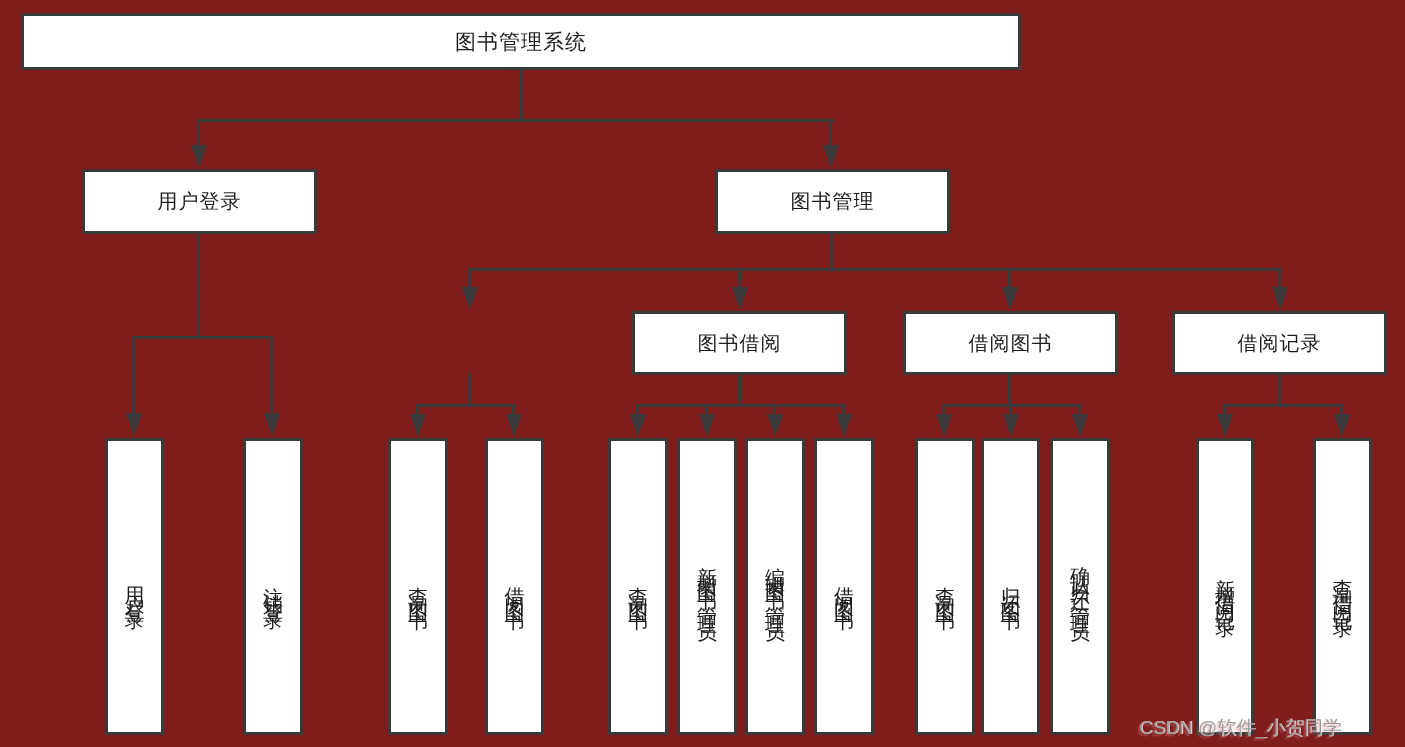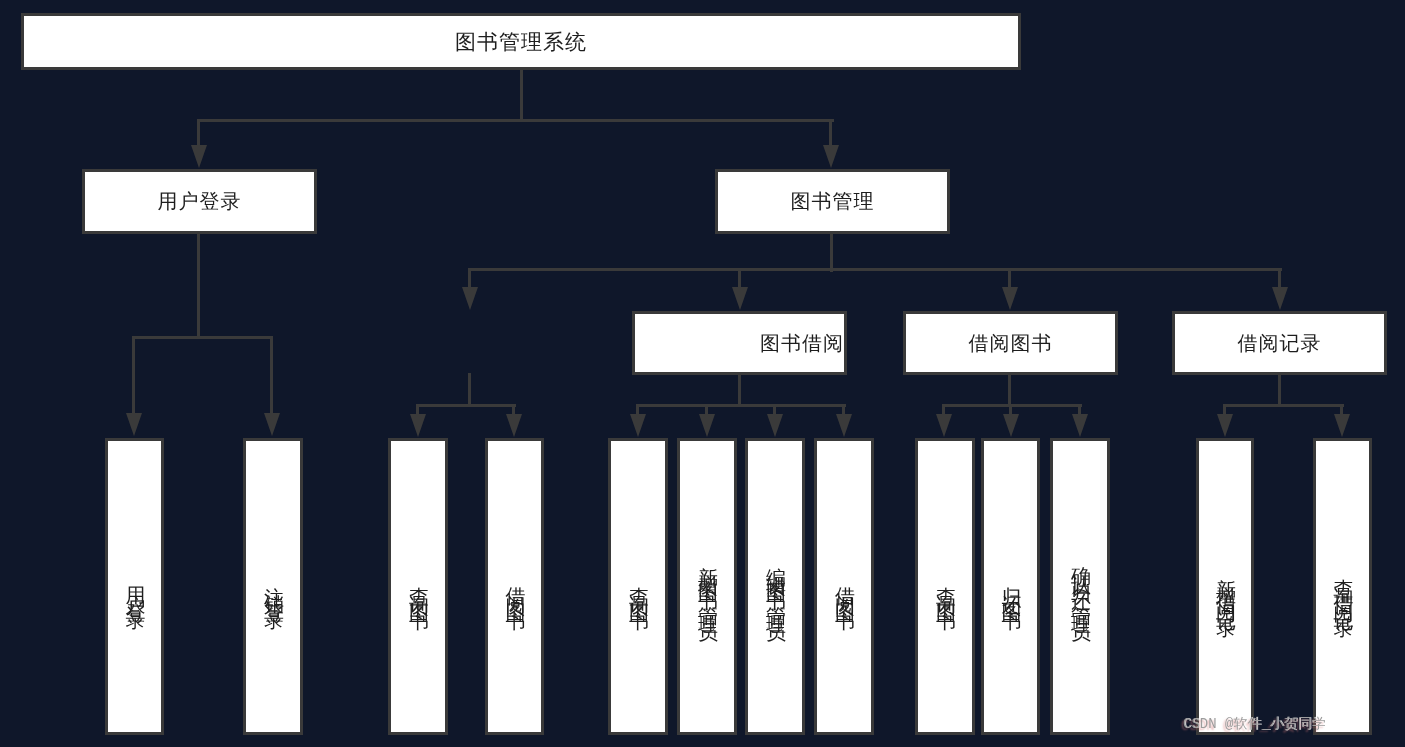--- a/index.html
+++ b/index.html
@@ -1,40 +1,40 @@
 <!DOCTYPE html>
 <html><head>
 <meta charset="utf-8">
 <style>
   html,body{margin:0;padding:0;background:#ffffff;}
   #canvas{
-    position:relative;width:1405px;height:747px;background:#0f172a;overflow:hidden;
-    font-family:Liberation Mono, monospace;color:#1e1e1e;
+    position:relative;width:1405px;height:747px;background:#7f1d1d;overflow:hidden;
+    font-family:Liberation Sans, sans-serif;color:#1e1e1e;
   }
   .node{
     position:absolute;box-sizing:border-box;background:#ffffff;
     border:3px solid #3a3a3a;display:flex;align-items:center;justify-content:center;
   }
   .node .lbl{font-size:20px;letter-spacing:1px;color:#1e1e1e;white-space:nowrap;}
   .root .lbl{font-size:21px;}
   .leaf{top:438px;height:297px;}
   .vtext{
     writing-mode:vertical-rl;text-orientation:mixed;
     font-size:20px;line-height:1.05;letter-spacing:8px;color:#1e1e1e;
   }
   .vline{position:absolute;width:3px;background:#3a3a3a;}
   .hline{position:absolute;height:3px;background:#3a3a3a;}
   .arrow{
     position:absolute;width:0;height:0;
     border-left:8px solid transparent;border-right:8px solid transparent;
     border-top:23px solid #3a3a3a;
   }
   .watermark{
-    position:absolute;left:1183px;top:715px;z-index:10;
-    font-size:14px;color:#9c9c9c;white-space:nowrap;
+    position:absolute;left:1139px;top:715px;z-index:10;
+    font-size:19px;color:#9c9c9c;white-space:nowrap;
     text-shadow:-2px 2px 2px rgba(214,120,120,0.55), 1px 0 0 rgba(255,255,255,0.8);
     pointer-events:none;
   }
 </style>
 </head>
 <body>
 
 <div id="canvas">
 
   <div class="node root" style="left:21px;top:13px;width:1000px;height:57px;">
@@ -66,21 +66,21 @@
   <div class="hline" style="left:468px;top:268px;width:814px;"></div>
   <div class="vline" style="left:468px;top:268px;height:22px;"></div>
   <div class="vline" style="left:738px;top:268px;height:22px;"></div>
   <div class="vline" style="left:1008px;top:268px;height:22px;"></div>
   <div class="vline" style="left:1278px;top:268px;height:22px;"></div>
   <div class="arrow" style="left:462px;top:287px;"></div>
   <div class="arrow" style="left:732px;top:287px;"></div>
   <div class="arrow" style="left:1002px;top:287px;"></div>
   <div class="arrow" style="left:1272px;top:287px;"></div>
 
-  <div class="node" style="left:632px;top:311px;width:215px;height:64px;justify-content:flex-end;">
+  <div class="node" style="left:632px;top:311px;width:215px;height:64px;">
     <span class="lbl">图书借阅</span>
   </div>
   <div class="node" style="left:903px;top:311px;width:215px;height:64px;">
     <span class="lbl">借阅图书</span>
   </div>
   <div class="node" style="left:1172px;top:311px;width:215px;height:64px;">
     <span class="lbl">借阅记录</span>
   </div>
 
   <div class="vline" style="left:468px;top:373px;height:34px;"></div>

